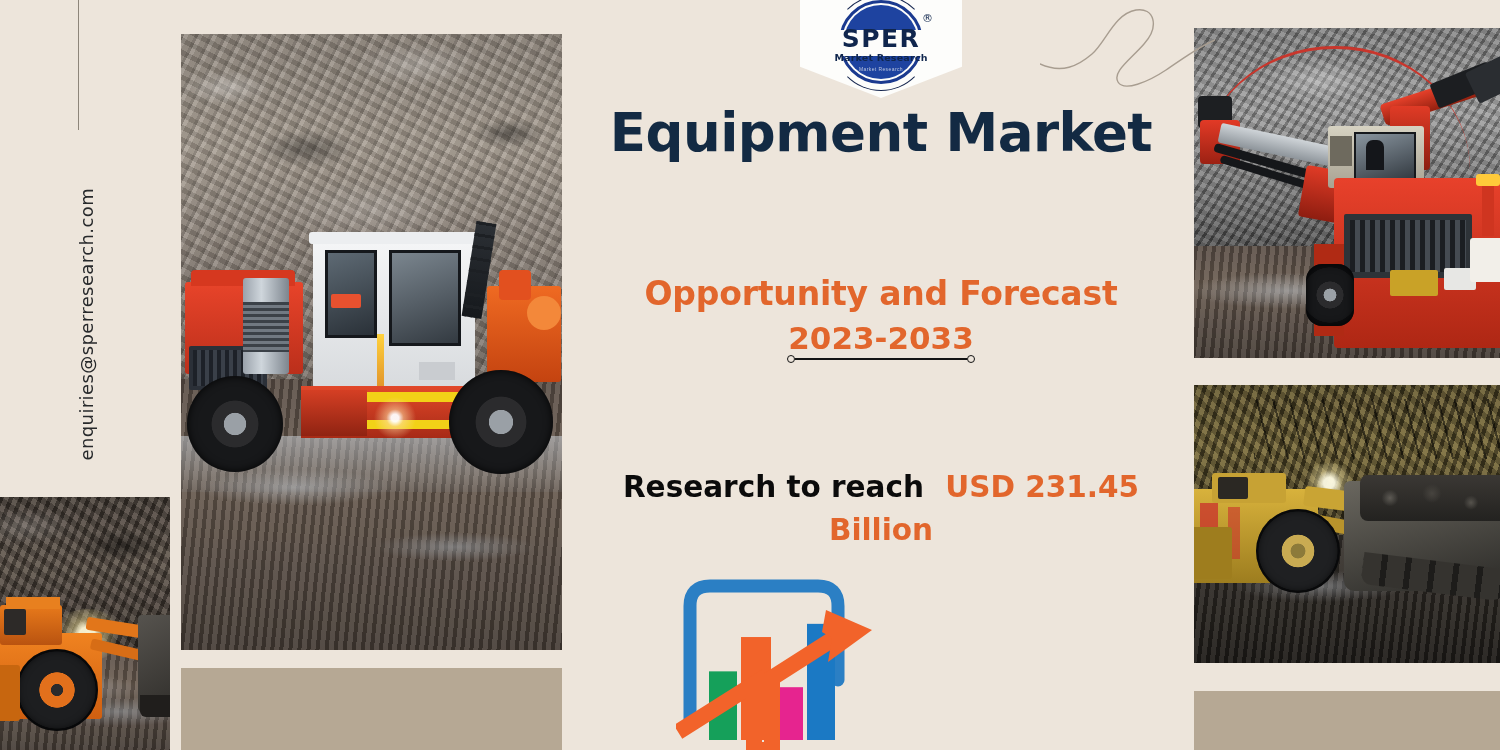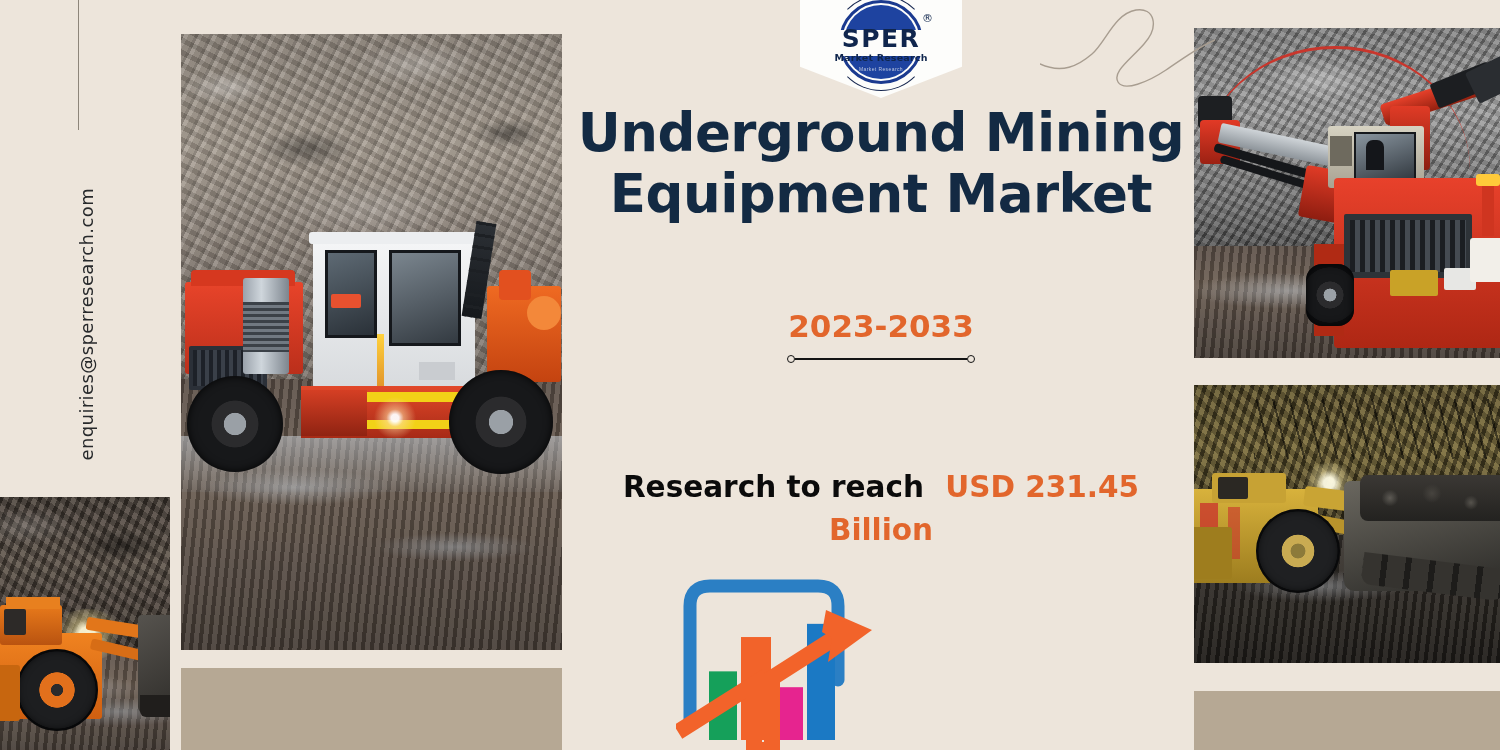--- a/index.html
+++ b/index.html
@@ -263,21 +263,21 @@
     left: 0; top: 274px;
     width: 100%;
     font-family: "DejaVu Sans", sans-serif;
     font-weight: bold;
     font-size: 33px;
     color: #e2662c;
     letter-spacing: -.2px;
   }
   .years {
     position: absolute;
-    left: 0; top: 308px;
+    left: 0; top: 320px;
     width: 100%;
     font-family: "DejaVu Sans", sans-serif;
     font-weight: bold;
     font-size: 31px;
     color: #e2662c;
   }
   .rule-wrap {
     position: absolute;
     left: 0; top: 355px;
     width: 100%;
@@ -496,24 +496,24 @@
       <div class="logo-white-band"></div>
       <div class="logo-arc-text">Market Research</div>
       <div class="logo-sper">SPER</div>
       <div class="logo-tag">Market Research</div>
       <div class="logo-reg">®</div>
     </div>
   </div>
 
   <div class="center-col">
     <div class="title">
-      <div>Underground Mining</div>
       <div>Equipment Market</div>
     </div>
 
+    <div class="subtitle">Opportunity and Forecast</div>
     <div class="years">2023-2033</div>
 
     <div class="rule-wrap">
       <span class="rule-dot"></span>
       <span class="rule-line"></span>
       <span class="rule-dot"></span>
     </div>
 
     <div class="reach">
       <span>Research to reach</span>

